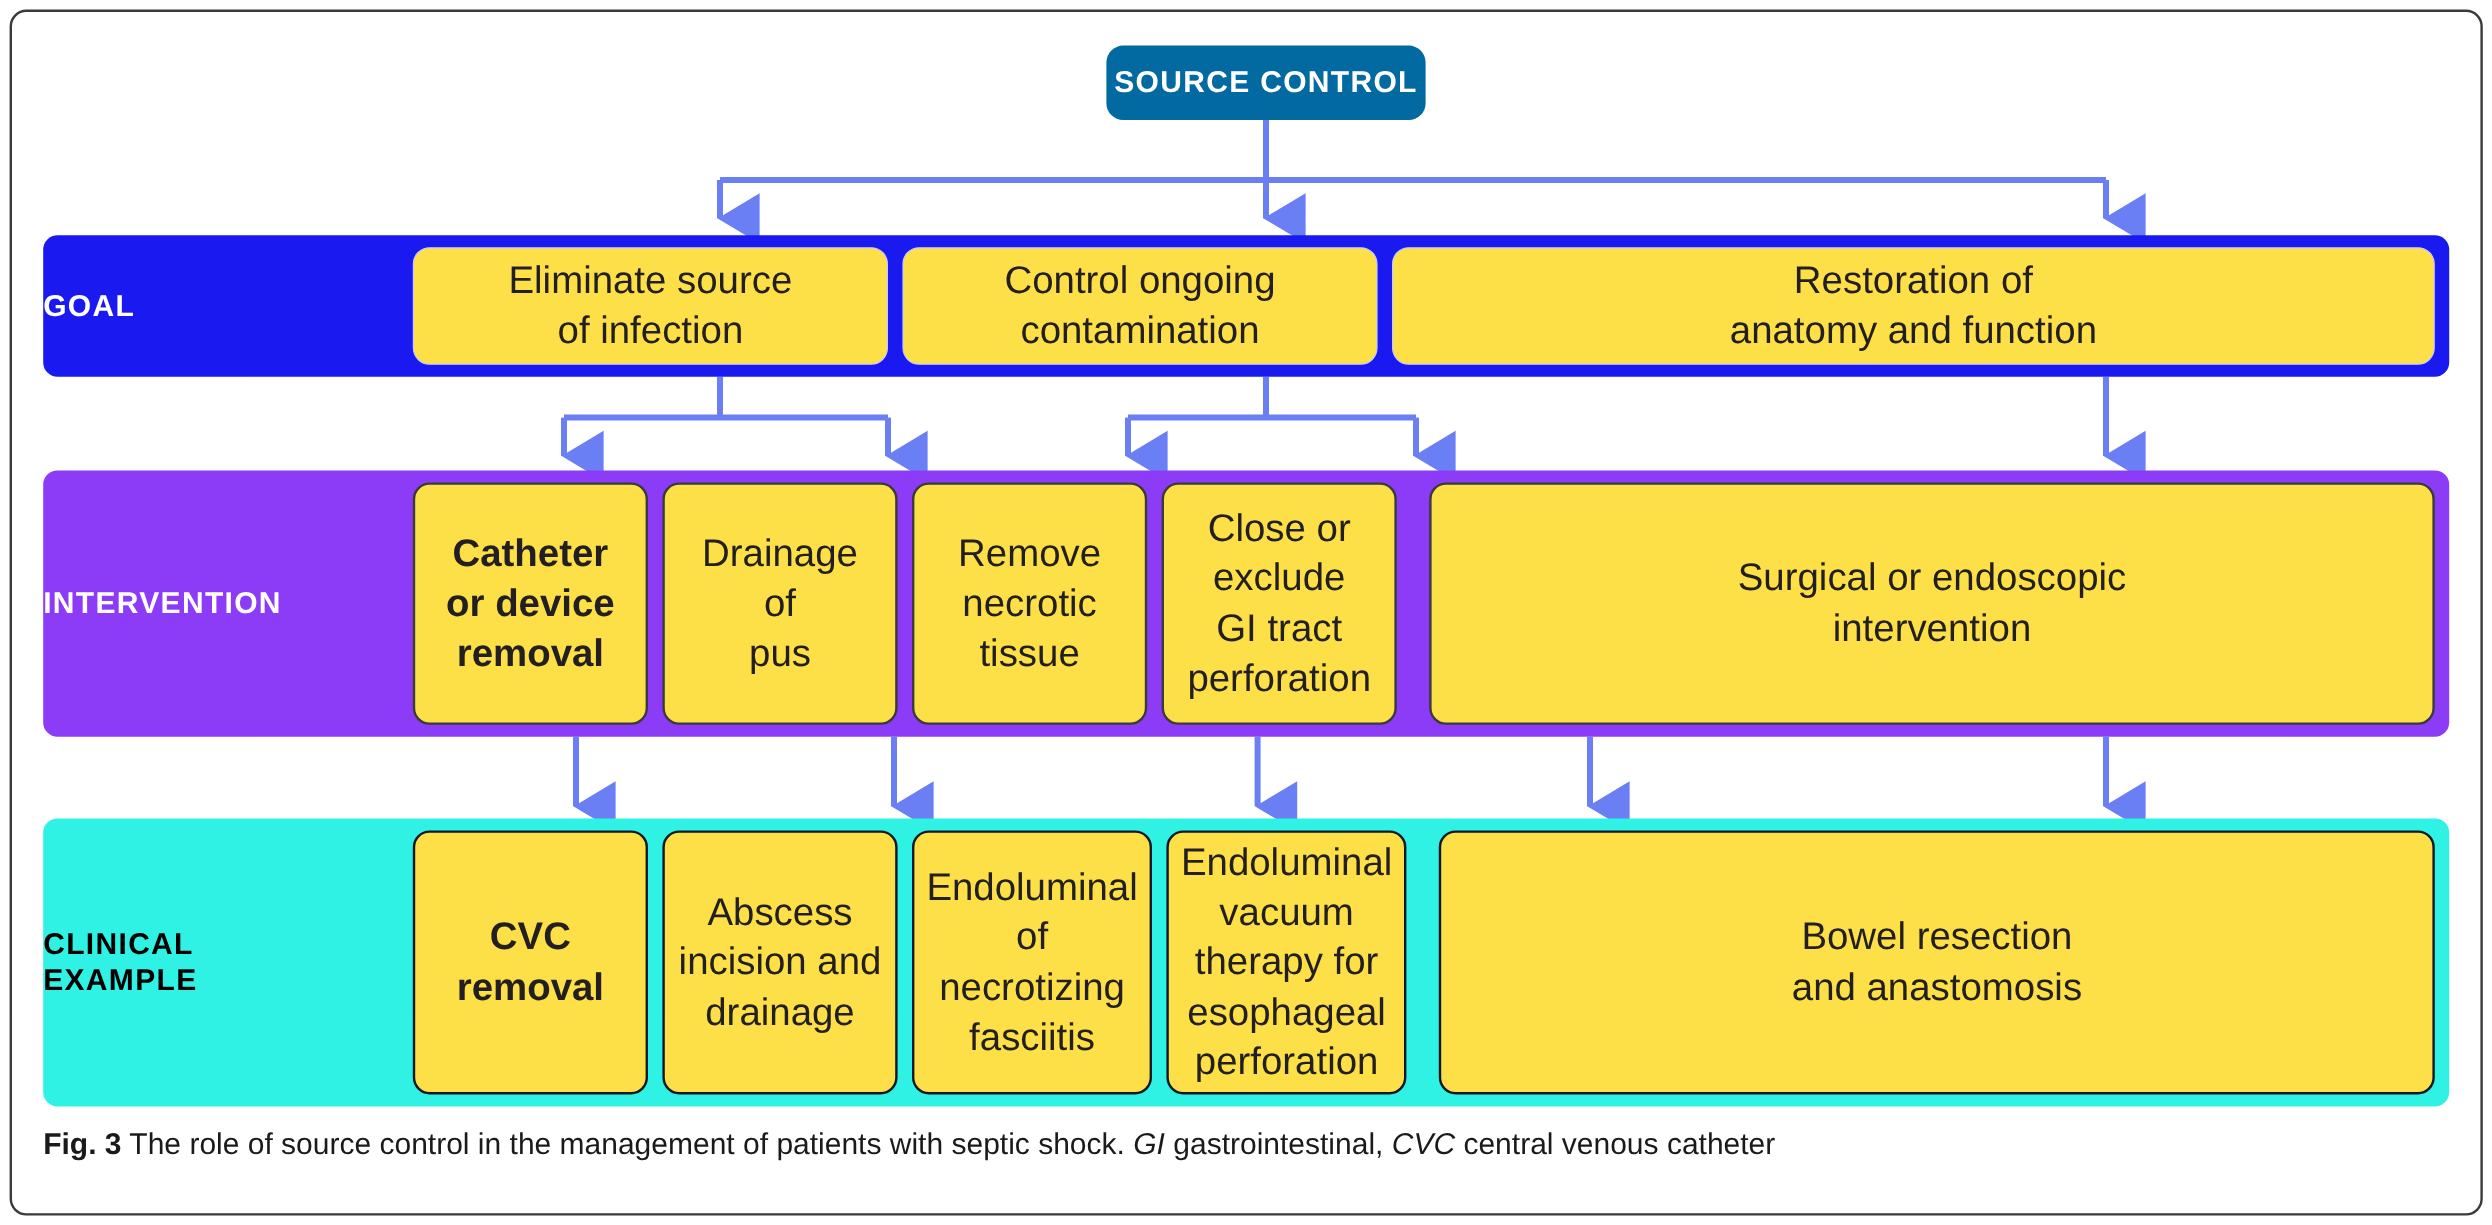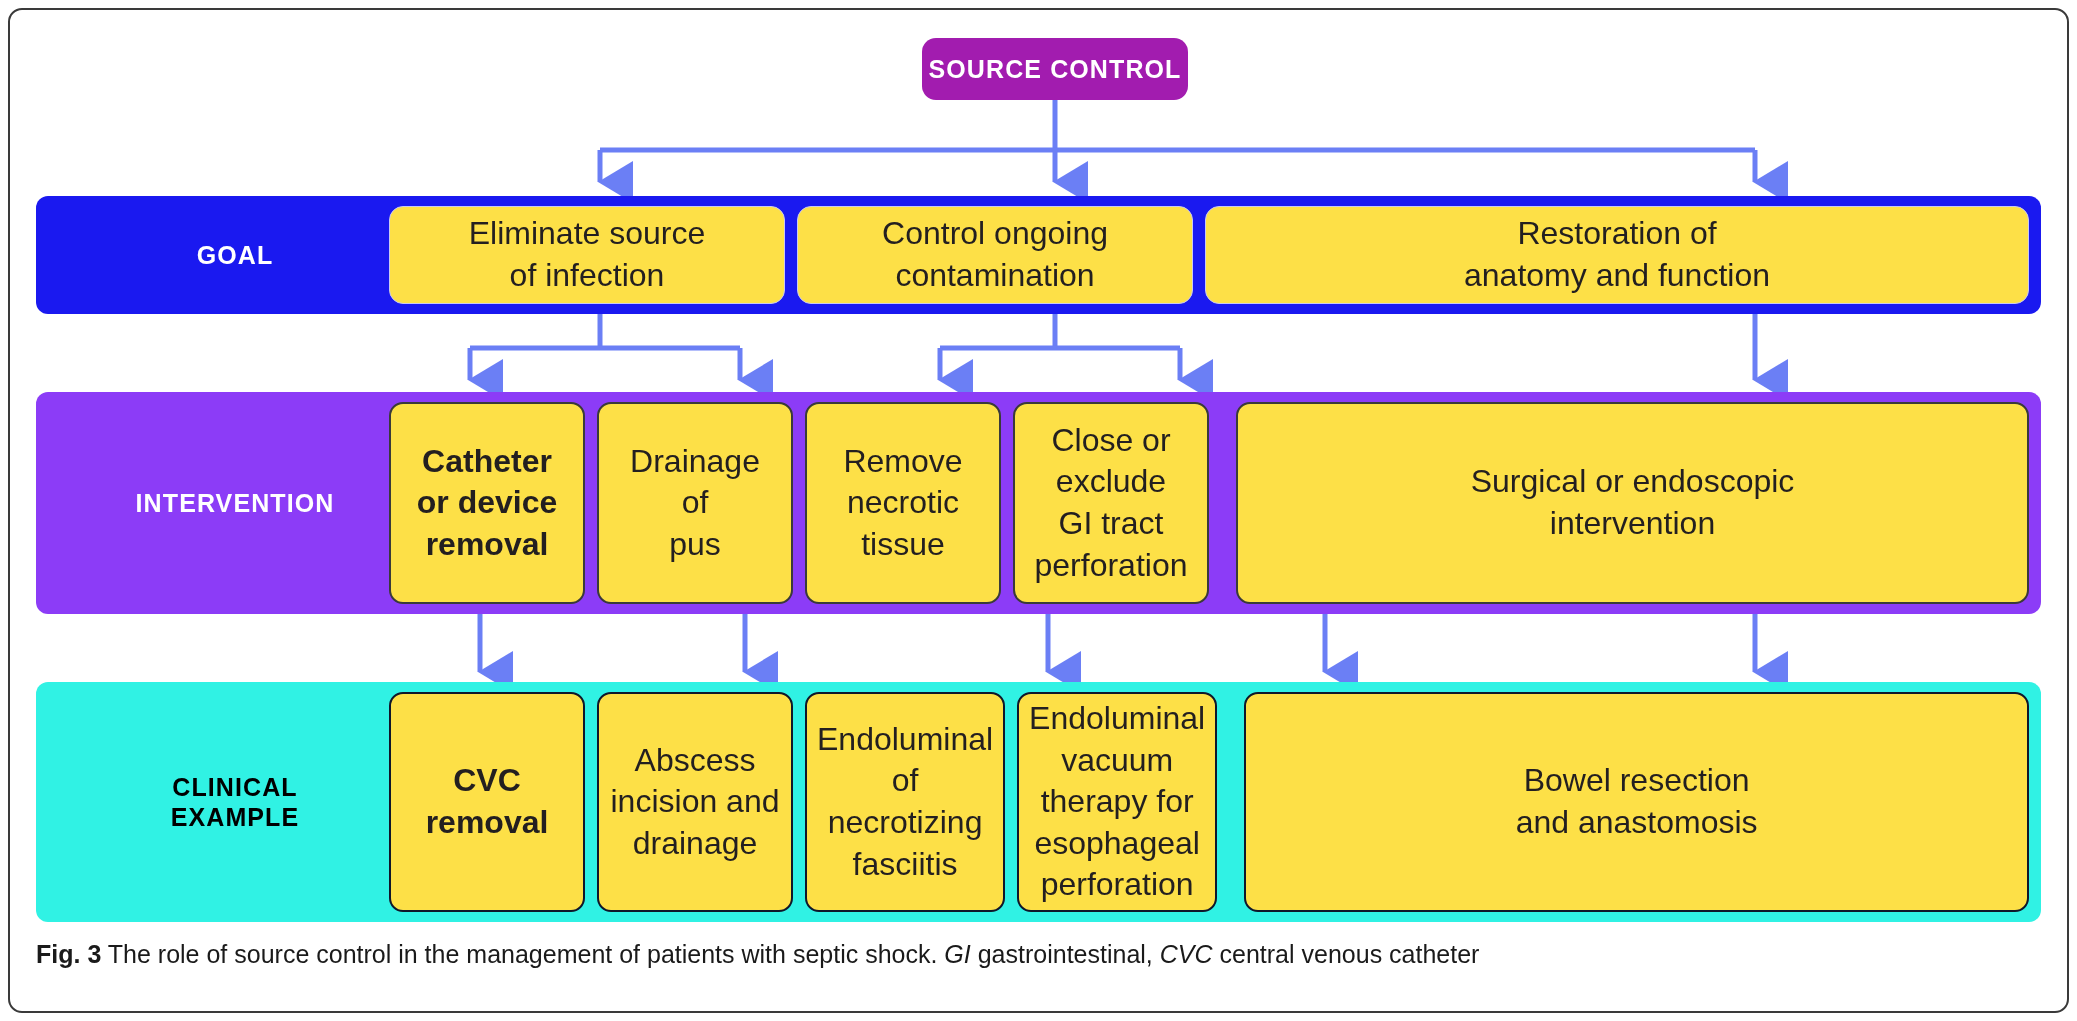--- a/index.html
+++ b/index.html
@@ -29,21 +29,21 @@
     box-sizing: border-box;
   }
 
   
   .root-node {
     position: absolute;
     left: 922px;
     top: 38px;
     width: 266px;
     height: 62px;
-    background: #a21caf;
+    background: #0369a1;
     border-radius: 14px;
     display: flex;
     align-items: center;
     justify-content: center;
     color: #ffffff;
     font-weight: bold;
     font-size: 25px;
     letter-spacing: 1.1px;
   }
 
@@ -75,25 +75,24 @@
     top: 682px;
     width: 2005px;
     height: 240px;
     background: #30f2e4;
     border-radius: 12px;
   }
 
   .band-label {
     width: 308px;
     flex: 0 0 308px;
-    text-align: center;
+    text-align: left;
     font-weight: bold;
     letter-spacing: 1.1px;
     line-height: 1.22;
-    padding-left: 45px;
   }
   .band-goal .band-label {
     color: #ffffff;
     font-size: 25px;
   }
   .band-intervention .band-label {
     color: #ffffff;
     font-size: 25px;
   }
   .band-clinical .band-label {

